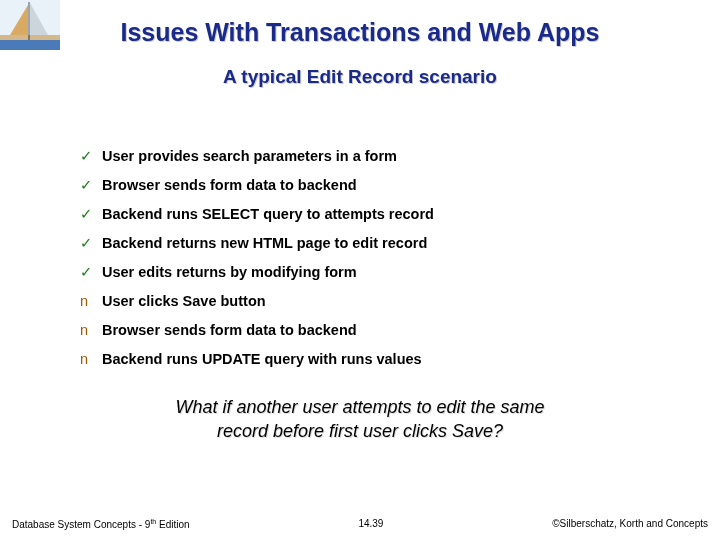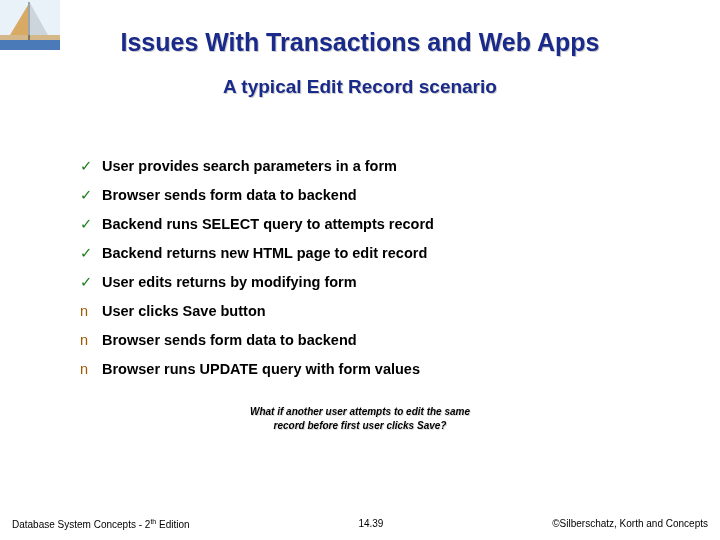--- a/index.html
+++ b/index.html
@@ -16,21 +16,21 @@
     top: 0;
     left: 0;
     width: 60px;
     height: 50px;
   }
   .title {
     text-align: center;
     font-size: 25px;
     font-weight: bold;
     color: #1a2a8a;
-    padding-top: 28px;
+    padding-top: 18px;
     text-shadow: 1px 1px 0 #ccc;
   }
   .subtitle {
     text-align: center;
     font-size: 19px;
     font-weight: bold;
     color: #1a2a8a;
     margin-top: 19px;
     text-shadow: 1px 1px 0 #ccc;
   }
@@ -48,22 +48,22 @@
     width: 22px;
     flex-shrink: 0;
     font-weight: normal;
   }
   .bullet.check { color: #1a7a1a; font-family: 'Segoe UI Symbol', sans-serif; }
   .bullet.n { color: #a05a00; font-family: Arial, sans-serif; }
   .item-text { font-weight: bold; }
   .callout {
     margin-top: 28px;
     text-align: center;
-    font-size: 10px;
-    font-weight: bold;
+    font-size: 18px;
+    font-weight: normal;
     font-style: italic;
     color: #000;
     line-height: 1.35;
     text-shadow: 1px 1px 0 #ddd;
     padding: 0 60px;
   }
   .footer {
     position: absolute;
     bottom: 10px;
     left: 0;
@@ -115,28 +115,28 @@
   <div class="item">
     <span class="bullet n">n</span>
     <span class="item-text">User clicks Save button</span>
   </div>
   <div class="item">
     <span class="bullet n">n</span>
     <span class="item-text">Browser sends form data to backend</span>
   </div>
   <div class="item">
     <span class="bullet n">n</span>
-    <span class="item-text">Browser runs UPDATE query with form values</span>
+    <span class="item-text">Backend runs UPDATE query with runs values</span>
   </div>
 </div>
 
 <div class="callout">
   <span>What if another user attempts to edit the same</span><br>
   <span>record before first user clicks Save?</span>
 </div>
 
 <div class="footer">
   <span>
-    <span>Database System Concepts - 2</span><sup>th</sup><span> Edition</span>
+    <span>Database System Concepts - 9</span><sup>th</sup><span> Edition</span>
   </span>
   <span>14.39</span>
   <span>©Silberschatz, Korth and Concepts</span>
 </div>
 
 </body></html>

